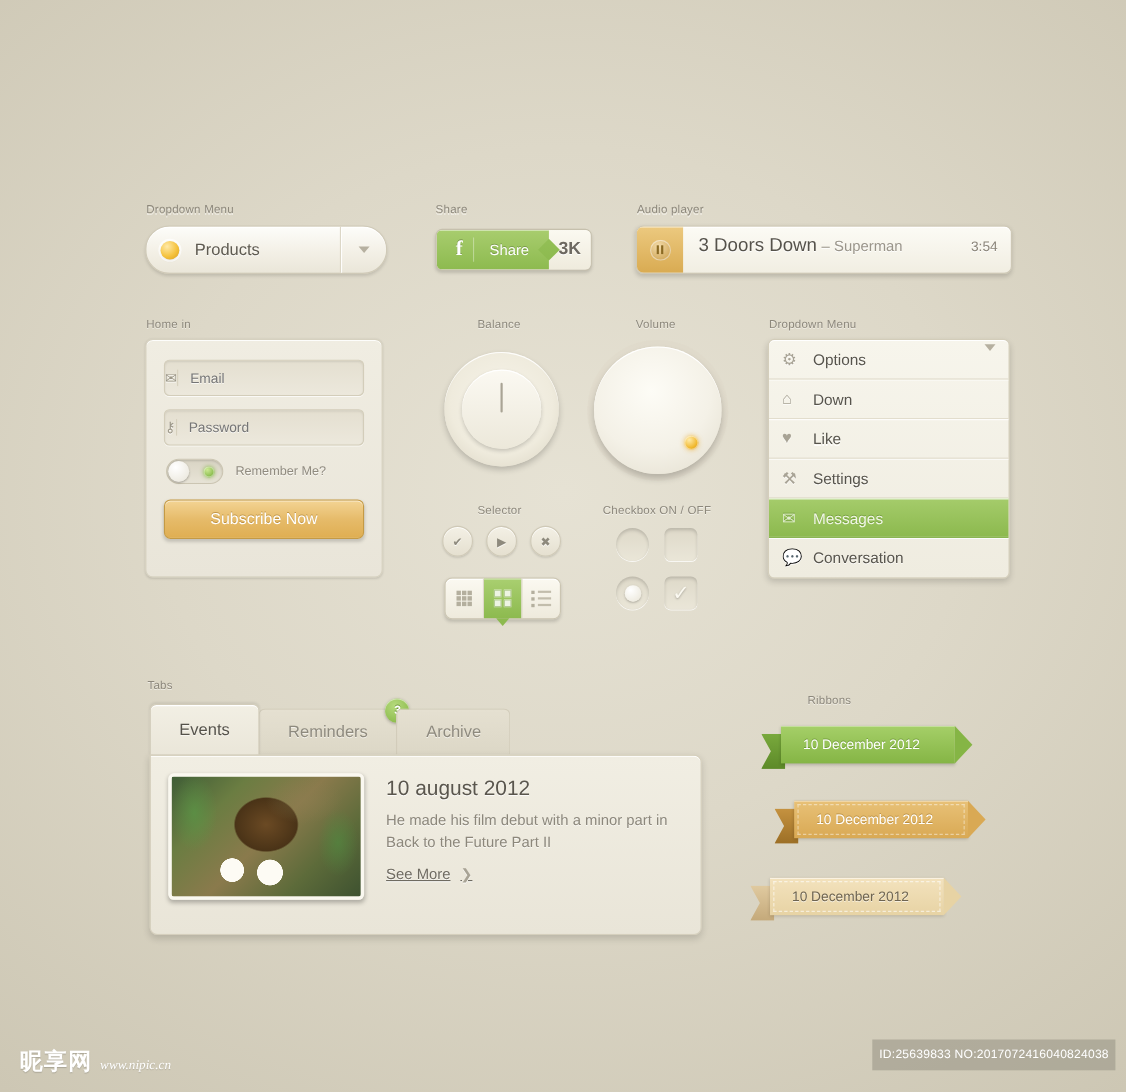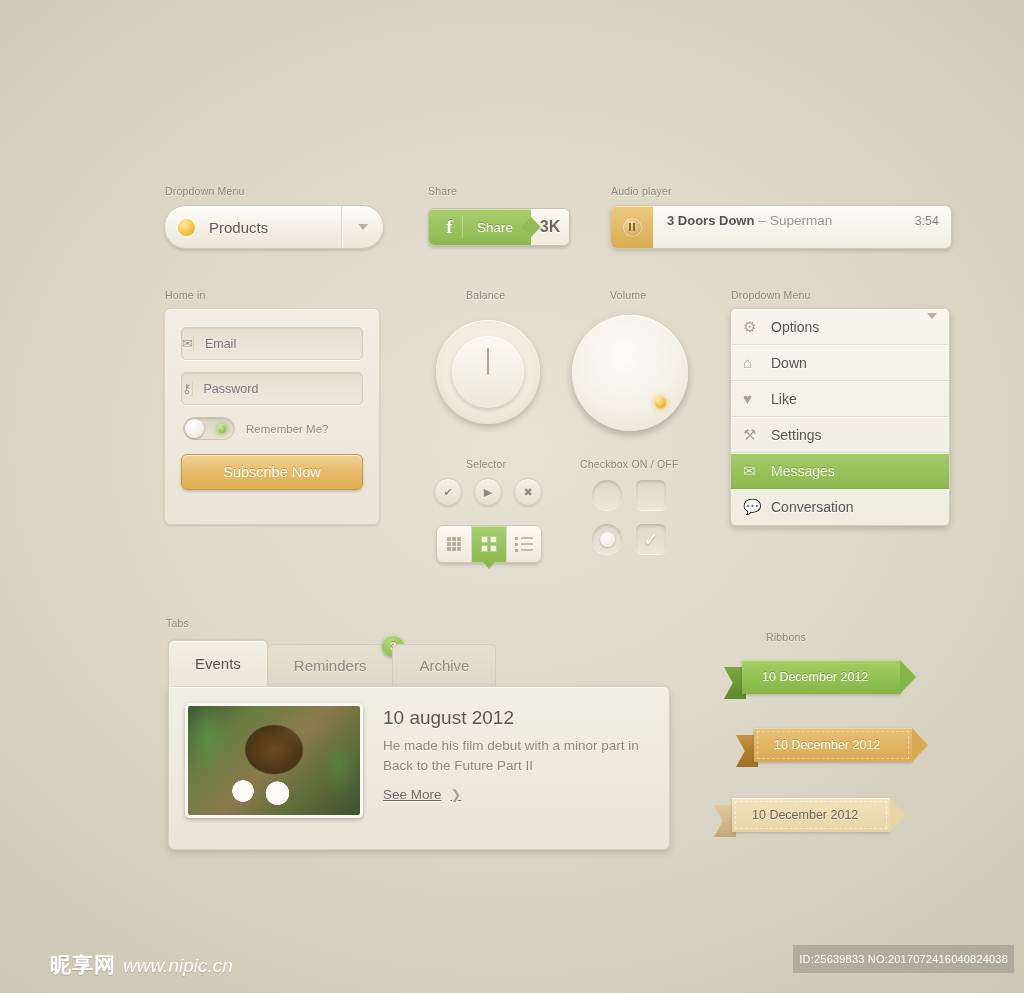--- a/index.html
+++ b/index.html
@@ -5,21 +5,21 @@
   * { box-sizing: border-box; margin: 0; padding: 0; }
 
   body {
     width: 1024px; height: 993px;
     font-family: "Liberation Sans", sans-serif;
     background: radial-gradient(ellipse 80% 70% at 50% 45%, #e6e2d4 0%, #ddd8c8 45%, #cdc7b4 100%);
     overflow: hidden;
     position: relative;
   }
 
-  .stage { position: absolute; inset: 0; margin-left: 32px; }
+  .stage { position: absolute; inset: 0; }
 
   
   .caption {
     position: absolute;
     font-size: 10.5px;
     color: #8d887c;
     letter-spacing: .2px;
     text-shadow: 0 1px 0 rgba(255,255,255,.55);
   }
 
@@ -108,21 +108,21 @@
   }
   .pause-ico {
     width: 19px; height: 19px; border-radius: 50%;
     background: radial-gradient(circle at 40% 30%,#f3dba9,#c89a44);
     box-shadow: inset 0 0 0 1px rgba(255,255,255,.45);
     display: flex; align-items: center; justify-content: center; gap: 2px;
   }
   .pause-ico i { display: block; width: 2px; height: 8px; background: #8b6a23; }
   #audio-player .ap-body { flex: 1; padding: 7px 12px 0 14px; }
   .ap-row { display: flex; align-items: baseline; }
-  .ap-title { font-size: 13px; color: #55524a; font-weight: bold; text-shadow: 0 1px 0 #fff; }
+  .ap-title { font-size: 17px; color: #55524a; font-weight: normal; text-shadow: 0 1px 0 #fff; }
   .ap-artist { font-size: 13.5px; color: #9a958a; margin-left: 4px; text-shadow: 0 1px 0 #fff; }
   .ap-time { margin-left: auto; font-size: 12.5px; color: #8b8579; text-shadow: 0 1px 0 #fff; }
   .ap-track {
     margin-top: 7px; height: 3px; border-radius: 2px; background: #ddd8c8;
     box-shadow: inset 0 1px 1px rgba(0,0,0,.12);
   }
   .ap-fill { height: 100%; width: 57%; border-radius: 2px; background: linear-gradient(180deg,#e3b35a,#cf9a35); }
 
   
   #signin-panel {
@@ -391,21 +391,21 @@
   #footer { position: absolute; left: 0; bottom: 0; width: 100%; height: 56px; }
   #watermark-logo {
     position: absolute; left: 18px; bottom: 14px; display: flex; align-items: baseline; gap: 7px;
   }
   #watermark-logo .cn {
     font-family: "DejaVu Sans", sans-serif; font-size: 21px; font-weight: bold;
     color: #ffffff; letter-spacing: 1px;
     text-shadow: 0 1px 1px rgba(0,0,0,.18);
   }
   #watermark-logo .url {
-    font-family: Liberation Sans, sans-serif; font-style: italic; font-size: 19px; color: #ffffff;
+    font-family: Liberation Serif, serif; font-style: italic; font-size: 12px; color: #ffffff;
     text-shadow: 0 1px 1px rgba(0,0,0,.15);
   }
   #watermark-id {
     position: absolute; right: 10px; bottom: 20px;
     background: rgba(150,145,132,.55); color: #fff; font-size: 11px;
     padding: 8px 6px; letter-spacing: .2px;
   }
 </style>
 </head>
 <body>

